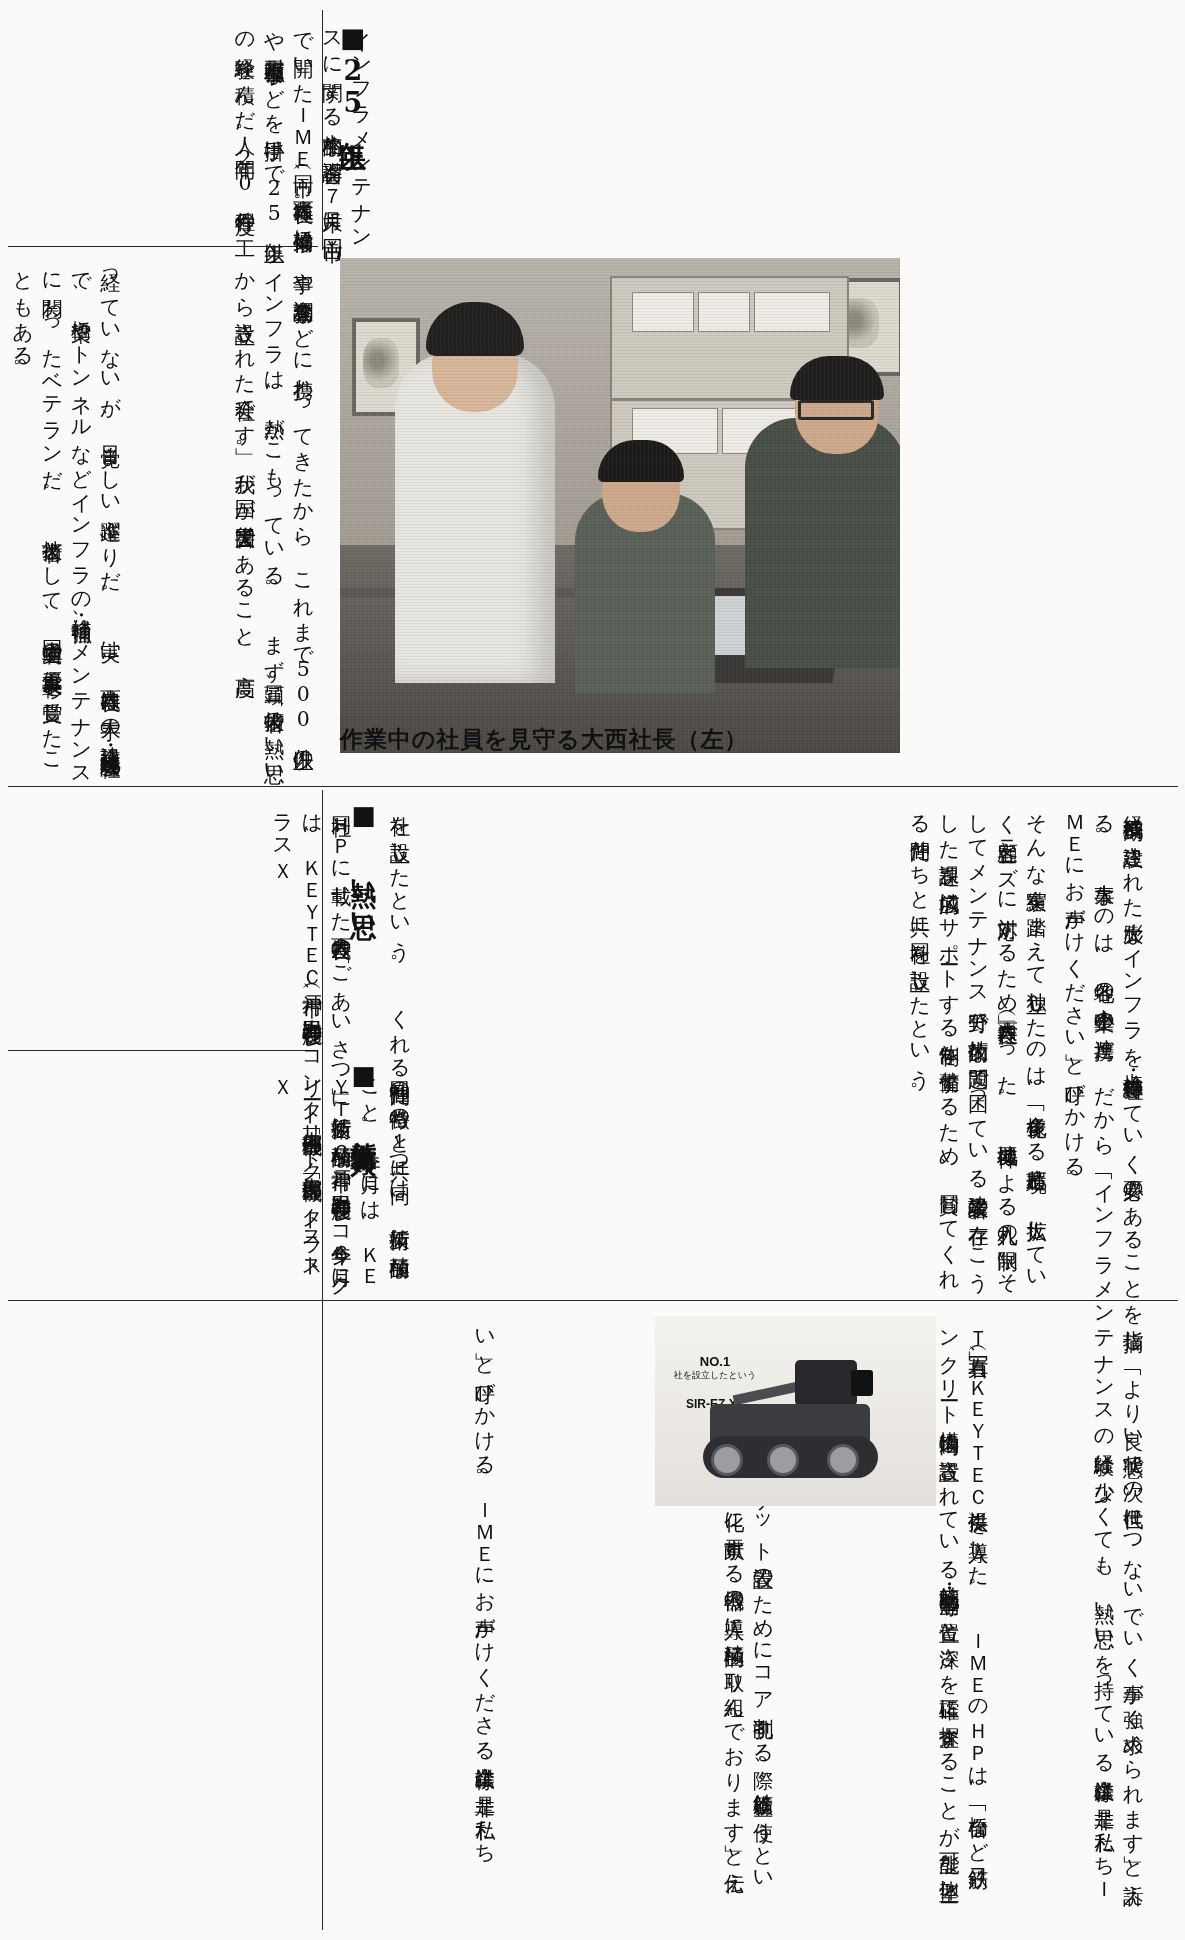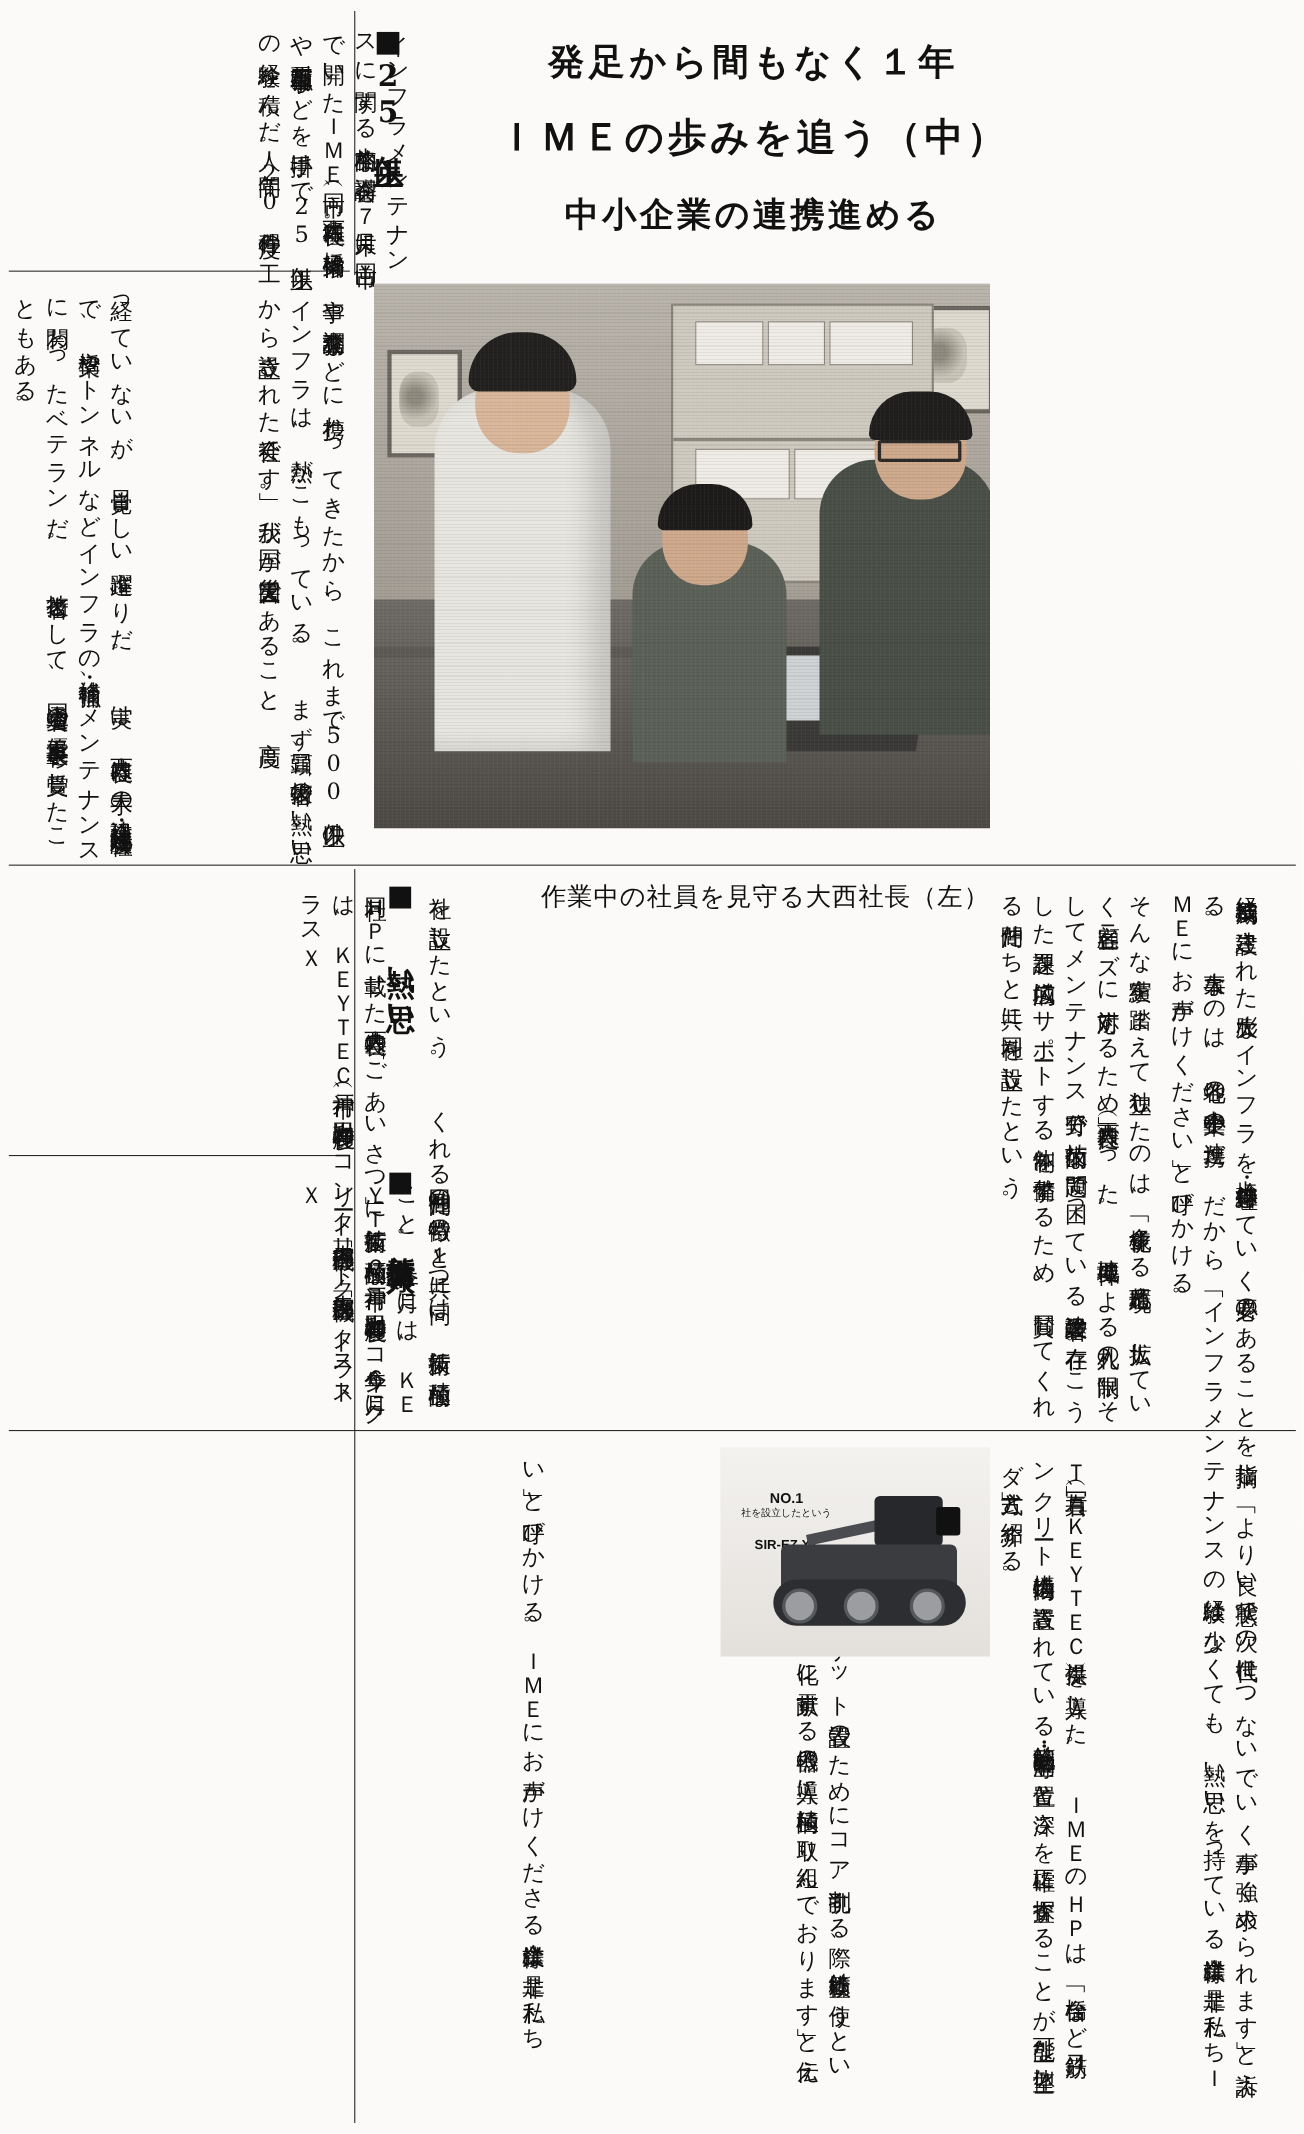--- a/index.html
+++ b/index.html
@@ -73,27 +73,27 @@
   .photo .p2hair{position:absolute;left:258px;top:182px;width:86px;height:42px;background:#1e1c1b;border-radius:42px 42px 6px 6px;}
   .photo .p3{position:absolute;left:405px;top:160px;width:160px;height:250px;background:#4a4f47;border-radius:50px 50px 0 0;}
   .photo .p3head{position:absolute;left:455px;top:108px;width:84px;height:88px;background:#cfa98c;border-radius:46%;}
   .photo .p3hair{position:absolute;left:450px;top:98px;width:94px;height:44px;background:#211f1e;border-radius:44px 44px 6px 6px;}
   .photo .p3glass{position:absolute;left:458px;top:142px;width:70px;height:14px;border:3px solid #2b2a28;border-radius:3px;}
   .photo .plant{position:absolute;left:505px;top:240px;width:55px;height:70px;background:radial-gradient(circle at 50% 60%,#6c7a52 0 55%,transparent 60%);}
   .photo .grain{position:absolute;inset:0;opacity:.22;
     background-image:repeating-linear-gradient(0deg,rgba(0,0,0,.25) 0 1px,transparent 1px 3px),
                      repeating-linear-gradient(90deg,rgba(255,255,255,.18) 0 1px,transparent 1px 4px);}
   .caption{
-    position:absolute;left:340px;top:800px;width:560px;
-    text-align:right;font-size:23px;font-weight:400;letter-spacing:.04em;
+    position:absolute;left:340px;top:724px;width:560px;
+    text-align:left;font-size:23px;font-weight:700;letter-spacing:.04em;
   }
   
   .robot{
     position:absolute;left:655px;top:1316px;width:245px;height:190px;
-    background:#efedea;overflow:hidden;
+    background:#efedea;overflow:hidden;padding-left:36px;
   }
   .robot .bg{position:absolute;inset:0;background:linear-gradient(180deg,#f4f2ef,#e3e0dc);}
   .robot .body{position:absolute;left:55px;top:88px;width:160px;height:52px;background:#3a3c3f;border-radius:6px;}
   .robot .track{position:absolute;left:48px;top:120px;width:175px;height:42px;background:#2c2e31;border-radius:22px;}
   .robot .wheel{position:absolute;top:128px;width:26px;height:26px;border-radius:50%;background:#9b9da0;border:3px solid #55585b;}
   .robot .w1{left:56px;} .robot .w2{left:112px;} .robot .w3{left:172px;}
   .robot .cam{position:absolute;left:140px;top:44px;width:62px;height:46px;background:#26282b;border-radius:5px;}
   .robot .lens{position:absolute;left:196px;top:54px;width:22px;height:26px;background:#111;border-radius:3px;}
   .robot .arm{position:absolute;left:78px;top:72px;width:70px;height:10px;background:#4a4c4f;transform:rotate(-12deg);}
   .robot .label{
@@ -104,25 +104,20 @@
   .robot .label .n2{font-size:9px;}
   .robot .label .n3{font-size:12px;font-weight:700;margin-top:15px;}
   
   .sect{font-size:26px;font-weight:700;letter-spacing:.08em;}
 </style>
 </head>
 <body>
 
 <div class="page">
 
-  <div class="headline">
-    <div class="l1">発足から間もなく１年</div>
-    <div class="l2">ＩＭＥの歩みを追う（中）</div>
-    <div class="l3">中小企業の連携進める</div>
-  </div>
 
   <div class="v kicker">■25年以上</div>
 
   <div class="vrule" style="left:322px;top:10px;height:240px;"></div>
   <div class="hrule" style="left:8px;top:246px;width:310px;"></div>
   <div class="hrule" style="left:8px;top:786px;width:1170px;"></div>
   <div class="hrule" style="left:8px;top:1050px;width:310px;"></div>
   <div class="hrule" style="left:8px;top:1300px;width:1170px;"></div>
   <div class="vrule" style="left:322px;top:790px;height:1140px;"></div>
 

